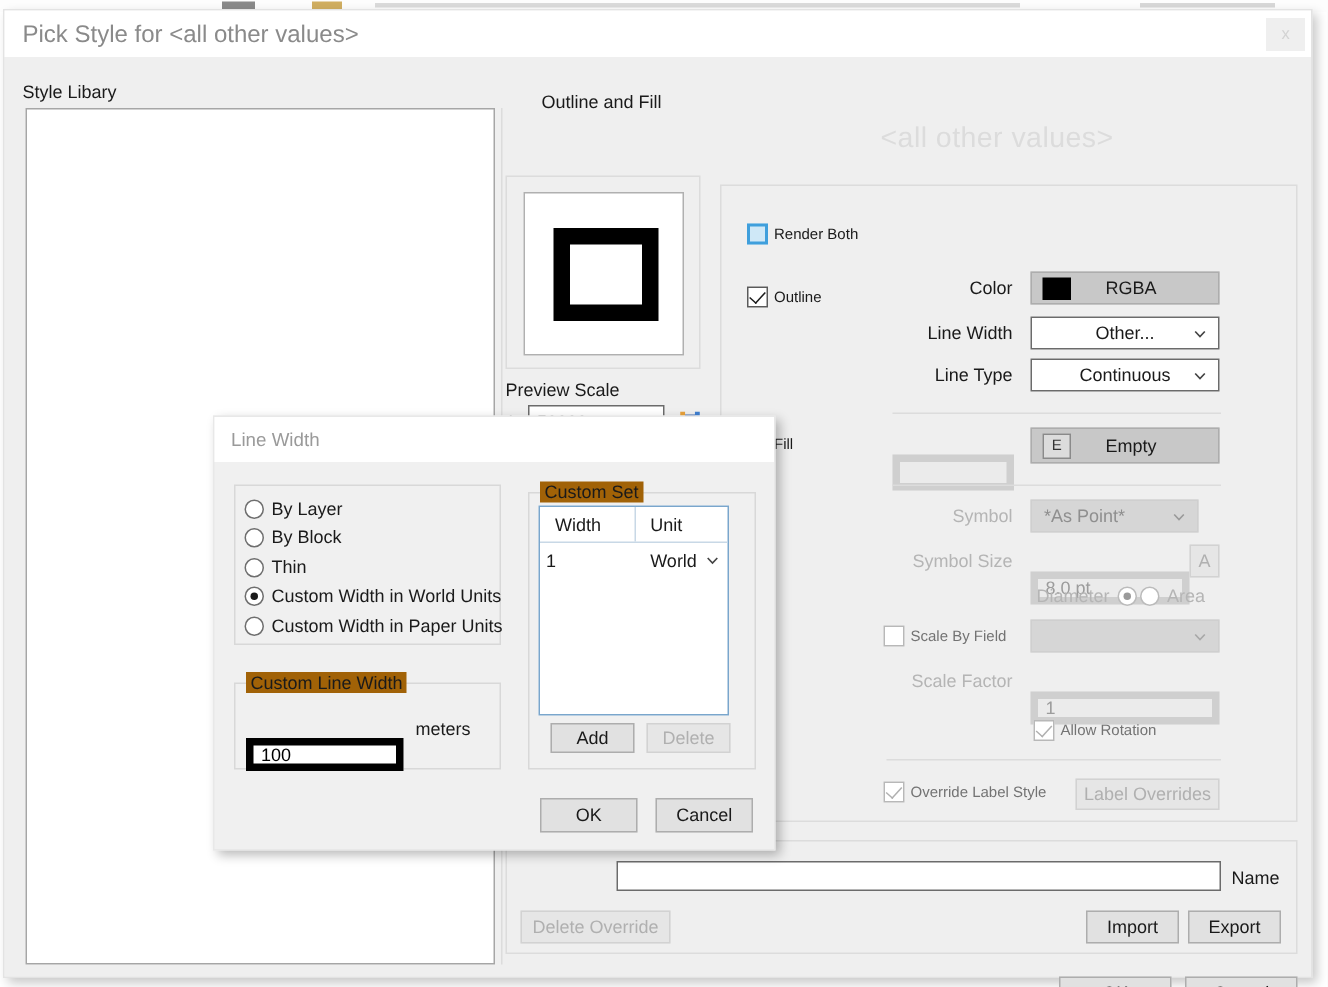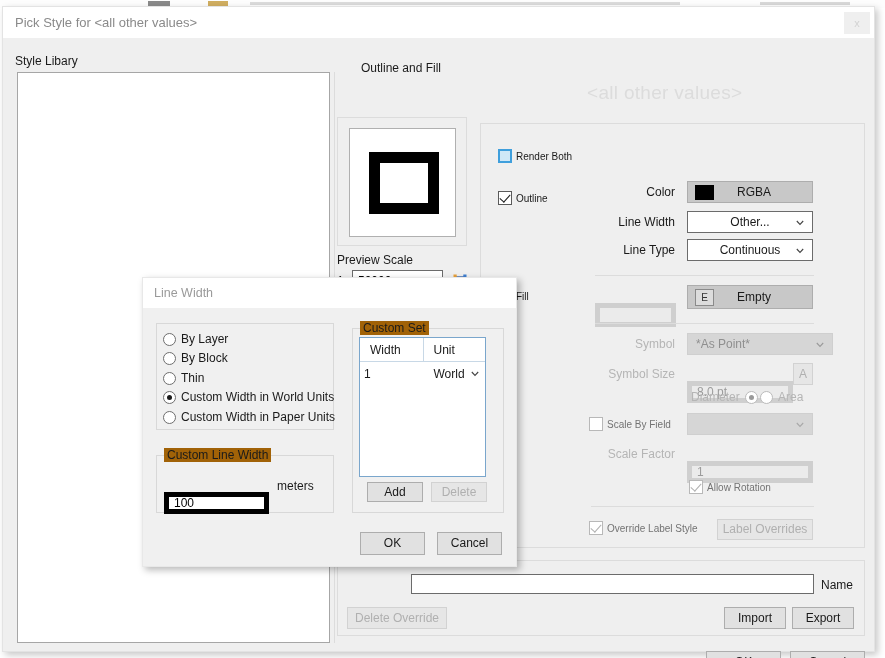--- a/index.html
+++ b/index.html
@@ -34,21 +34,21 @@
     box-shadow: 3px 3px 7px rgba(0,0,0,.22);
     box-sizing: border-box;
   }
   .titlebar {
     position: absolute; left:0; top:0; width:100%; height:31px;
     background: #ffffff;
     box-sizing: border-box;
   }
   .titlebar .title {
     position: absolute; left: 12px; top: 8px;
-    font-size: 13px; color: #8a8a8a;
+    font-size: 16px; color: #8a8a8a;
     white-space: nowrap;
   }
   .close-btn {
     position: absolute; right: 4px; top: 5px;
     width: 26px; height: 22px;
     background: #efefef;
     color: #d3d3d3; font-size: 11px;
     text-align: center; line-height: 22px;
     cursor: pointer;
   }
@@ -401,21 +401,21 @@
     </div>
     <div class="txtfield dis" style="left:592px; top:247px; width:81px; height:24px;"></div>
     <div class="color-btn" style="left:684px; top:247px; width:126px; height:24px; background:#c8c8c8;">
       <span class="empty-swatch">E</span>
       <span class="cb-text">Empty</span>
     </div>
 
     <div class="hr-sep" style="left:592px; top:285px; width:219px;"></div>
 
     <div class="fld-label dis" style="left:592px; top:299px; width:80px;">Symbol</div>
-    <div class="combo dis" style="left:684px; top:295px; width:146px; height:22px;">
+    <div class="combo dis" style="left:684px; top:295px; width:112px; height:22px;">
       <span style="position:absolute;left:8px;">*As Point*</span>
       <svg class="chev" viewBox="0 0 8 8">
           <path d="M0.8 2 L4 5.4 L7.2 2" fill="none" stroke="#9a9a9a" stroke-width="1.1"></path>
         </svg>
     </div>
 
     <div class="fld-label dis" style="left:592px; top:329px; width:80px;">Symbol Size</div>
     <div class="txtfield dis" style="left:684px; top:325px; width:106px; height:22px;">8.0 pt</div>
     <div class="btn dis" style="left:790px; top:325px; width:20px; height:22px; line-height:20px;">A</div>
 

